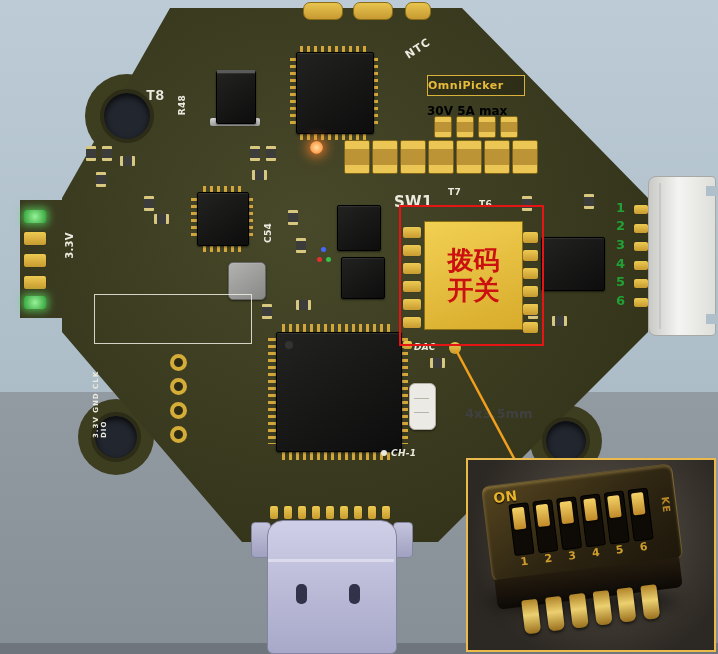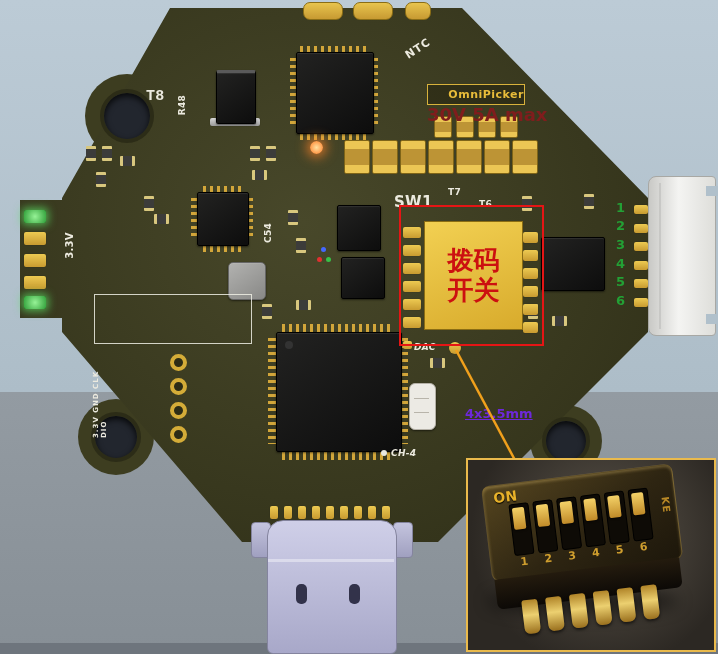--- a/index.html
+++ b/index.html
@@ -43,22 +43,22 @@
   .pin-num{position:absolute;color:#23a035;font-weight:bold;font-size:13px;z-index:18;}
   .tab-gold{position:absolute;top:2px;height:16px;border-radius:7px;z-index:12;
        background:linear-gradient(180deg,#e8c44e,#c79a32);border:1px solid #8a6d16;}
   
   .redbox{position:absolute;left:399px;top:205px;width:141px;height:137px;
        border:2px solid #e51515;z-index:20;}
   .dipfp{position:absolute;left:424px;top:221px;width:97px;height:107px;z-index:19;
        background:linear-gradient(160deg,#f2d052,#d8ab2c);border:1px solid #8a6d14;
        display:flex;flex-direction:column;align-items:center;justify-content:center;}
   .dipfp div{color:#cc1010;font-size:26px;font-weight:bold;line-height:1.12;}
-  .sizelbl{position:absolute;left:465px;top:406px;color:#6d28d9;font-weight:bold;
-       font-size:13px;z-index:20;text-decoration:underline;}
+  .sizelbl{position:absolute;left:465px;top:406px;color:#404040;font-weight:bold;
+       font-size:13px;z-index:20;}
   
   .wconn{position:absolute;left:648px;top:176px;width:66px;height:158px;z-index:15;
        background:linear-gradient(90deg,#c9c9c6,#f4f4f2 45%,#dededa);
        border:1px solid #a8a8a4;border-radius:8px 4px 4px 8px;}
   .wnotch{position:absolute;width:12px;height:10px;background:#b0c0cb;z-index:16;}
   
   .usb-body{position:absolute;left:267px;top:520px;width:128px;height:132px;z-index:15;
        background:linear-gradient(180deg,#cfcfe8,#a8a8c9);
        border:1px solid #84849e;border-radius:16px 16px 6px 6px;}
   .usb-slot{position:absolute;width:11px;height:20px;background:#32324a;border-radius:5px;z-index:16;}
@@ -190,34 +190,34 @@
   <div class="th" style="left:170px;top:426px;"></div>
 
   <div class="silk" style="left:146px;top:88px;font-size:15px;font-family:Liberation Mono, monospace;">T8</div>
   <div class="silk" style="left:172px;top:100px;font-size:9px;transform:rotate(-90deg);">R48</div>
   <div class="silk" style="left:404px;top:42px;font-size:11px;transform:rotate(-33deg);letter-spacing:1px;">NTC</div>
   <div class="silk" style="left:394px;top:193px;font-size:15px;">SW1</div>
   <div class="silk" style="left:448px;top:187px;font-size:9px;">T7</div>
   <div class="silk" style="left:479px;top:199px;font-size:9px;">T6</div>
   <div class="silk" style="left:258px;top:228px;font-size:9px;transform:rotate(-90deg);">C54</div>
   <div class="silk" style="left:414px;top:342px;font-size:9px;font-style:italic;">DAC</div>
-  <div class="silk" style="left:391px;top:448px;font-size:9px;font-style:italic;">CH-4</div>
+  <div class="silk" style="left:391px;top:448px;font-size:9px;font-style:italic;">CH-1</div>
   <div class="silk" style="left:56px;top:240px;font-size:10px;transform:rotate(-90deg);">3.3V</div>
   <div class="silk" style="left:92px;top:352px;font-size:7px;writing-mode:vertical-rl;transform:rotate(180deg);height:86px;letter-spacing:1px;">3.3V GND CLK DIO</div>
   <div class="goldpad" style="left:403px;top:341px;width:9px;height:8px;"></div>
   <div class="goldpad" style="left:449px;top:342px;width:12px;height:12px;border-radius:50%;"></div>
   <div style="position:absolute;left:381px;top:450px;width:6px;height:6px;border-radius:50%;background:#e8e8e0;z-index:14;"></div>
 
   <div style="position:absolute;left:94px;top:294px;width:158px;height:50px;z-index:18;border:1px solid rgba(238,238,228,.85);padding:3px 8px;box-sizing:border-box;">
   </div>
 
-  <div style="position:absolute;left:427px;top:84px;width:96px;height:19px;z-index:18;border:1px solid #d8b23c;background:rgba(20,18,4,.3);display:flex;align-items:center;justify-content:flex-end;">
+  <div style="position:absolute;left:427px;top:75px;width:96px;height:19px;z-index:18;border:1px solid #d8b23c;background:rgba(20,18,4,.3);display:flex;align-items:center;justify-content:flex-start;">
     <span style="color:#e8bc3a;font-size:11px;font-weight:bold;letter-spacing:.5px;">OmniPicker</span>
   </div>
-  <div style="position:absolute;left:427px;top:104px;z-index:18;color:#7f1d1d;font-size:18px;font-weight:bold;">30V 5A max</div>
+  <div style="position:absolute;left:427px;top:104px;z-index:18;color:#000000;font-size:12px;font-weight:bold;">30V 5A max</div>
 
   <div class="goldpad" style="left:403px;top:227px;width:18px;height:11px;"></div>
   <div class="goldpad" style="left:403px;top:245px;width:18px;height:11px;"></div>
   <div class="goldpad" style="left:403px;top:263px;width:18px;height:11px;"></div>
   <div class="goldpad" style="left:403px;top:281px;width:18px;height:11px;"></div>
   <div class="goldpad" style="left:403px;top:299px;width:18px;height:11px;"></div>
   <div class="goldpad" style="left:403px;top:317px;width:18px;height:11px;"></div>
   <div class="goldpad" style="left:523px;top:232px;width:15px;height:11px;"></div>
   <div class="goldpad" style="left:523px;top:250px;width:15px;height:11px;"></div>
   <div class="goldpad" style="left:523px;top:268px;width:15px;height:11px;"></div>

